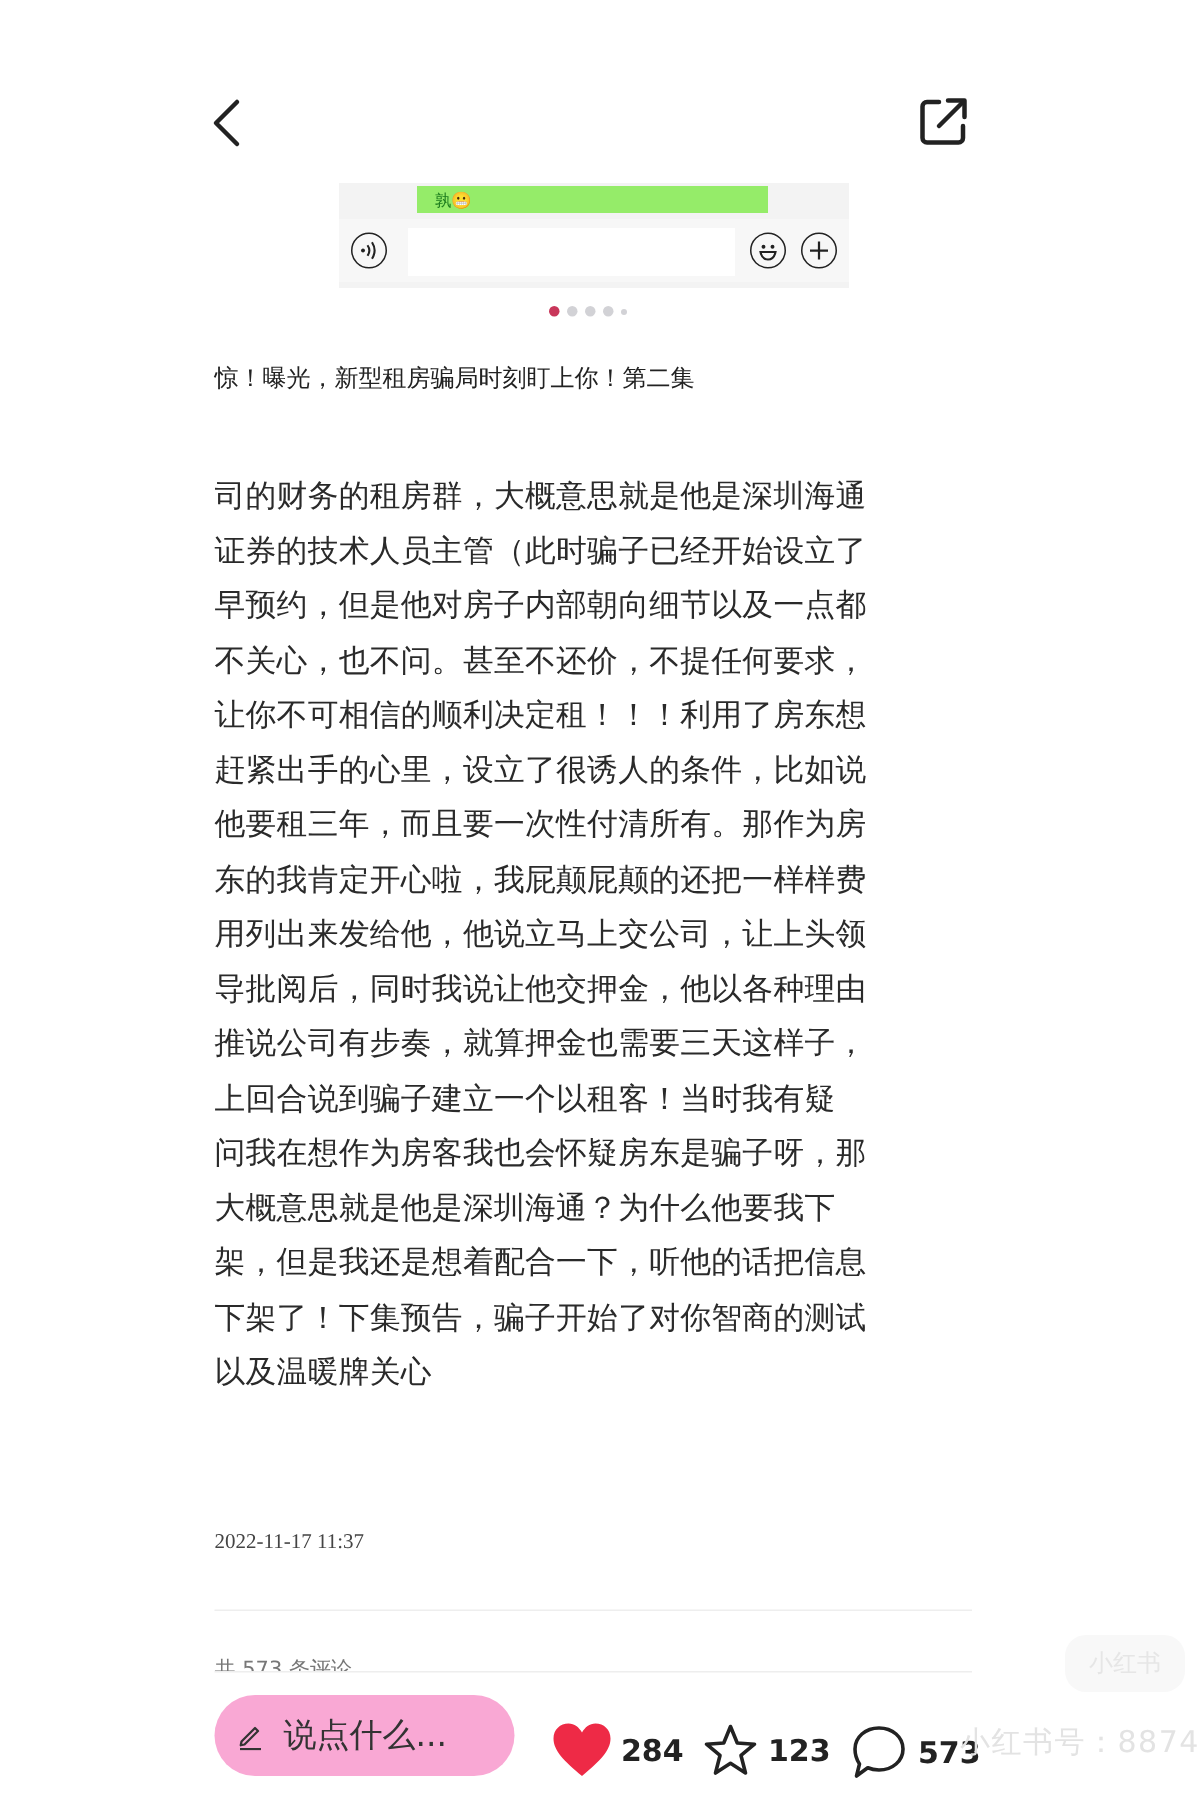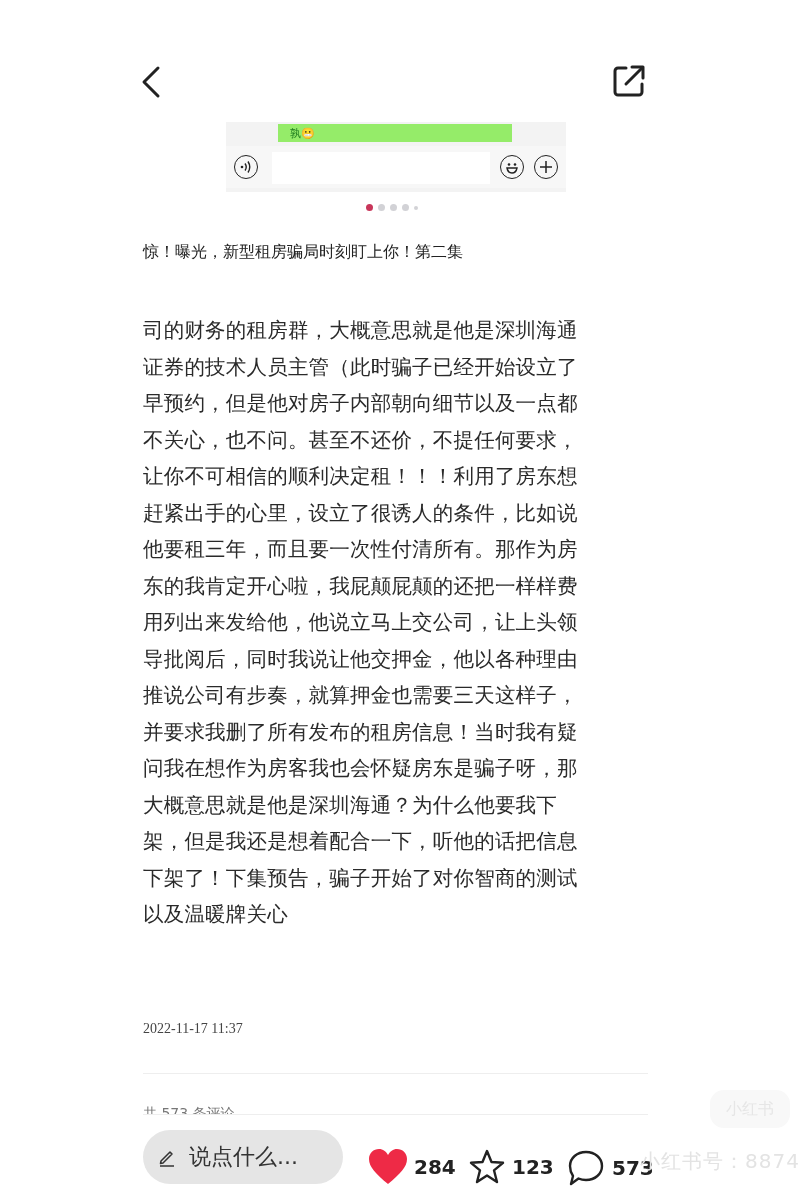--- a/index.html
+++ b/index.html
@@ -30,21 +30,21 @@
   .body-text { position: absolute; left: 143px; top: 312px; width: 500px; font-size: 20.5px; line-height: 36.5px; color: #2a2a2a; letter-spacing: 0.2px; }
   .body-text .line { display: block; white-space: nowrap; }
 
   .timestamp { position: absolute; left: 143px; top: 1021px; font-size: 14px; color: #444; font-family: Liberation Serif, serif; }
 
   .divider1 { position: absolute; left: 143px; top: 1073px; width: 505px; height: 1px; background: #eeeeee; }
   .comment-count { position: absolute; left: 143px; top: 1104px; font-size: 14px; color: #777; height: 10px; overflow: hidden; line-height: 18px; }
   .divider2 { position: absolute; left: 143px; top: 1114px; width: 505px; height: 1px; background: #eeeeee; }
 
   .bottom-bar { position: absolute; left: 0; top: 1128px; width: 800px; height: 60px; }
-  .comment-input { position: absolute; left: 143px; top: 2px; width: 200px; height: 54px; border-radius: 27px; background: #e5e5e5; display: flex; align-items: center; padding-left: 14px; gap: 12px; cursor: text; }
+  .comment-input { position: absolute; left: 143px; top: 2px; width: 200px; height: 54px; border-radius: 27px; background: #f9a8d4; display: flex; align-items: center; padding-left: 14px; gap: 12px; cursor: text; }
   .pencil-icon { width: 20px; height: 20px; }
   .comment-placeholder { font-size: 22px; color: #333; }
 
   .action { position: absolute; top: 20px; display: flex; align-items: center; gap: 6px; cursor: pointer; }
   .action .count { font-size: 20px; font-weight: bold; color: #222; }
   .like-action { left: 368px; }
   .collect-action { left: 468px; }
   .comment-action { left: 566px; }
 
   .watermark-badge { position: absolute; left: 710px; top: 1090px; width: 80px; height: 38px; border-radius: 14px; background: #f8f8f8; color: #e6e6e6; font-size: 16px; display: flex; align-items: center; justify-content: center; }
@@ -112,21 +112,21 @@
   <span class="line">证券的技术人员主管（此时骗子已经开始设立了</span>
   <span class="line">早预约，但是他对房子内部朝向细节以及一点都</span>
   <span class="line">不关心，也不问。甚至不还价，不提任何要求，</span>
   <span class="line">让你不可相信的顺利决定租！！！利用了房东想</span>
   <span class="line">赶紧出手的心里，设立了很诱人的条件，比如说</span>
   <span class="line">他要租三年，而且要一次性付清所有。那作为房</span>
   <span class="line">东的我肯定开心啦，我屁颠屁颠的还把一样样费</span>
   <span class="line">用列出来发给他，他说立马上交公司，让上头领</span>
   <span class="line">导批阅后，同时我说让他交押金，他以各种理由</span>
   <span class="line">推说公司有步奏，就算押金也需要三天这样子，</span>
-  <span class="line">并要求我删了所有发布的租房信息！当时我有疑</span>
+  <span class="line">上回合说到骗子建立一个以租客！当时我有疑</span>
   <span class="line">问我在想作为房客我也会怀疑房东是骗子呀，那</span>
   <span class="line">大概意思就是他是深圳海通？为什么他要我下</span>
   <span class="line">架，但是我还是想着配合一下，听他的话把信息</span>
   <span class="line">下架了！下集预告，骗子开始了对你智商的测试</span>
   <span class="line">以及温暖牌关心</span>
 </div>
 
 <div class="timestamp">2022-11-17 11:37</div>
 
 <div class="divider1"></div>

